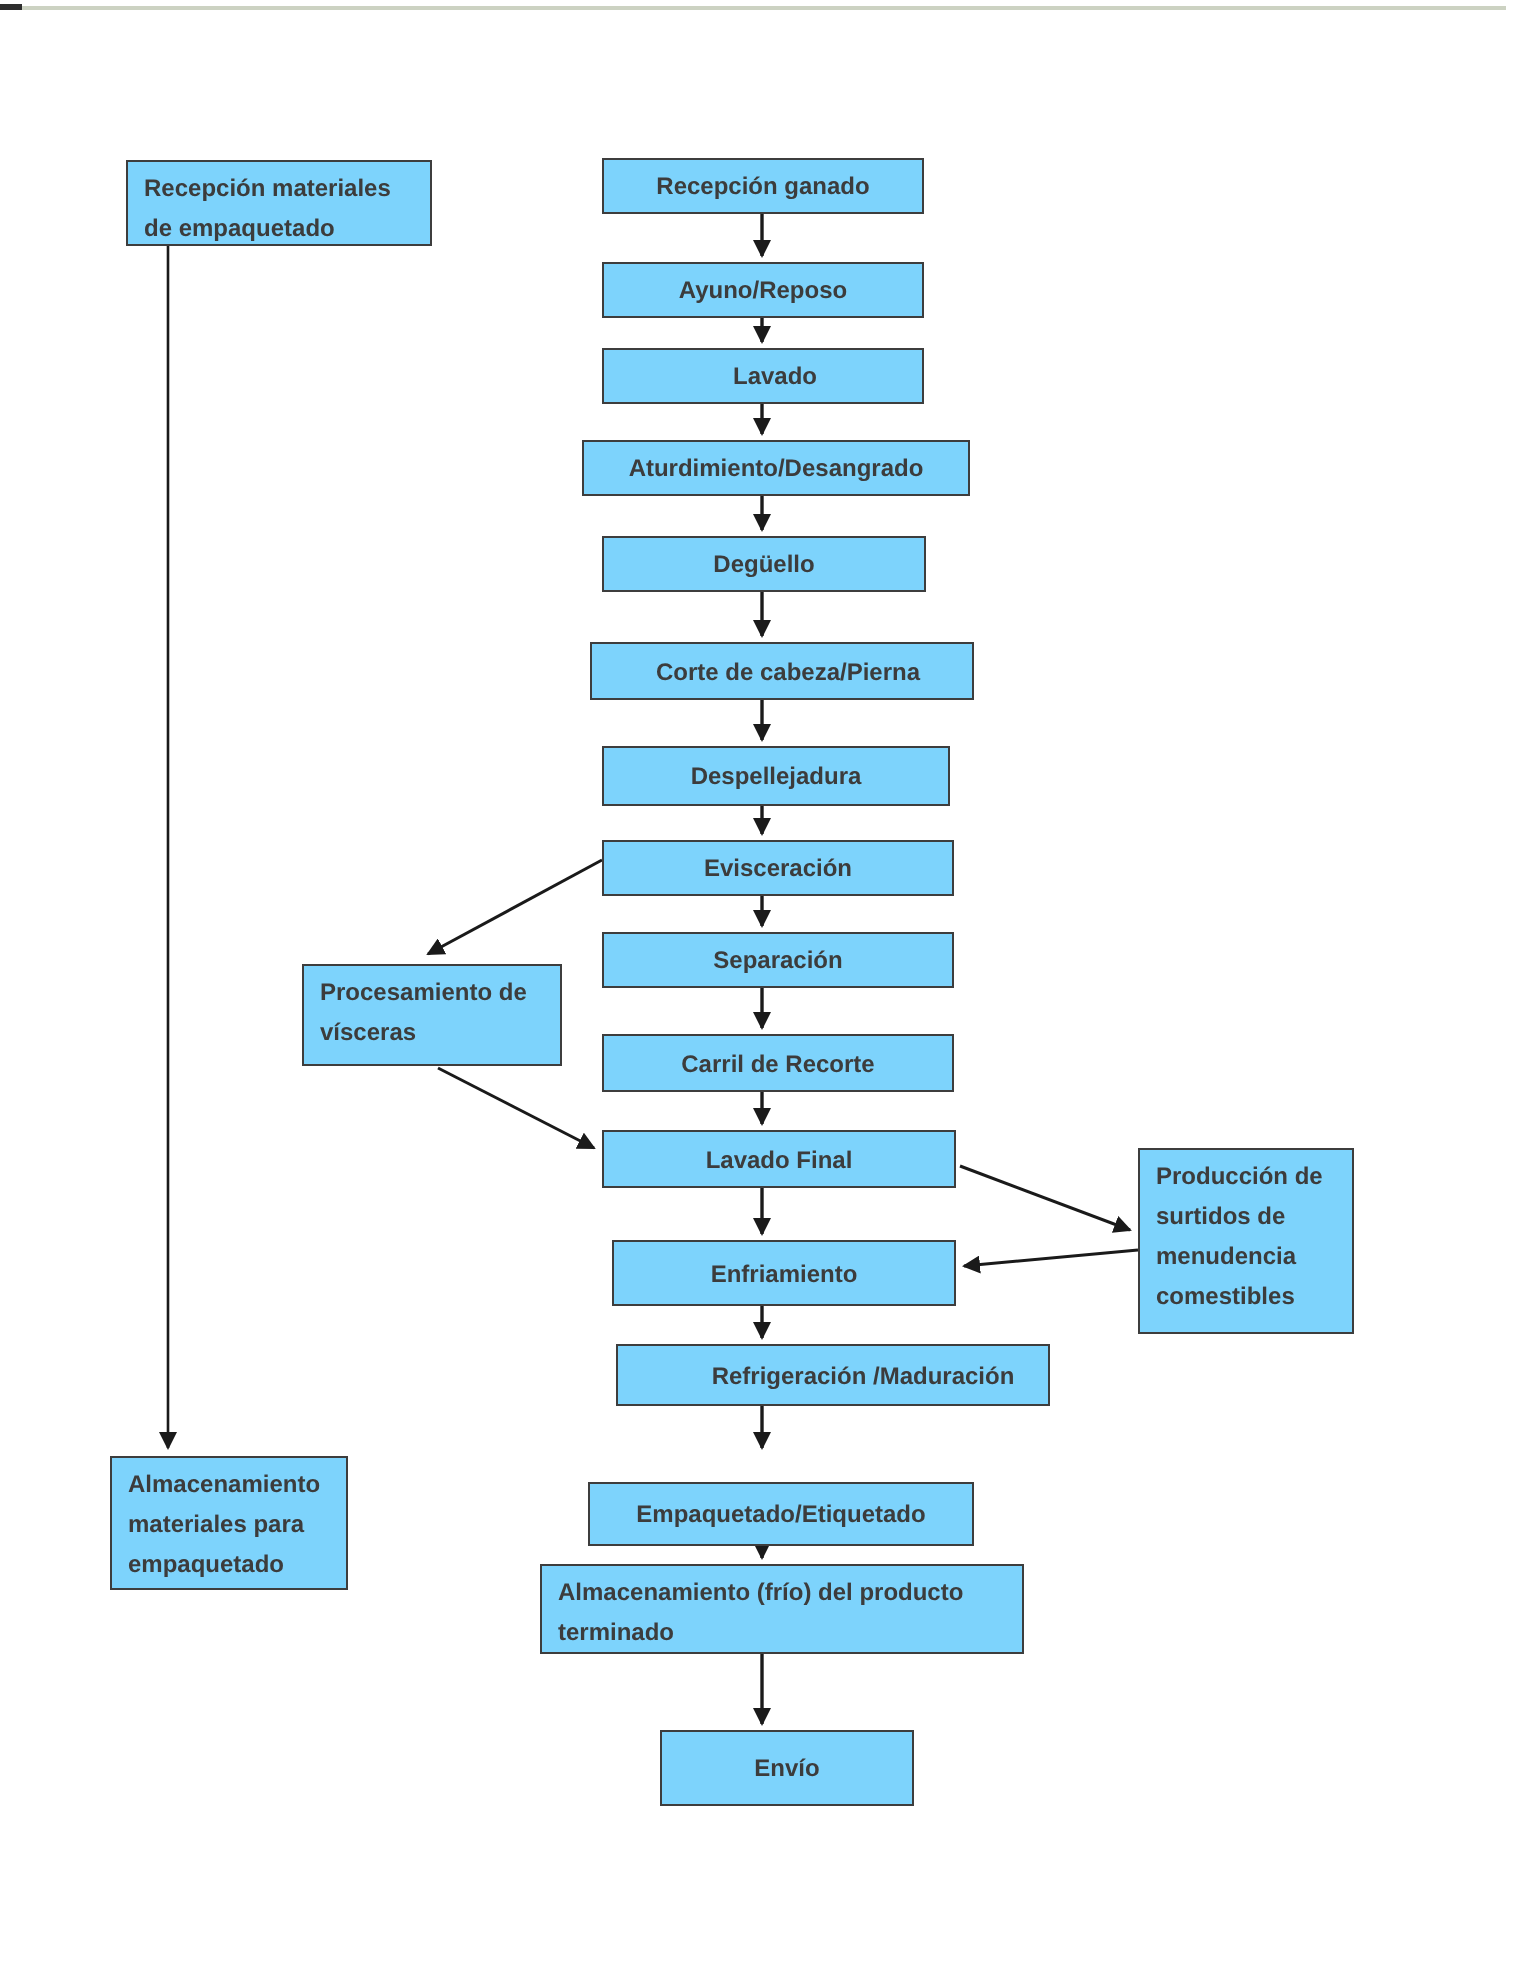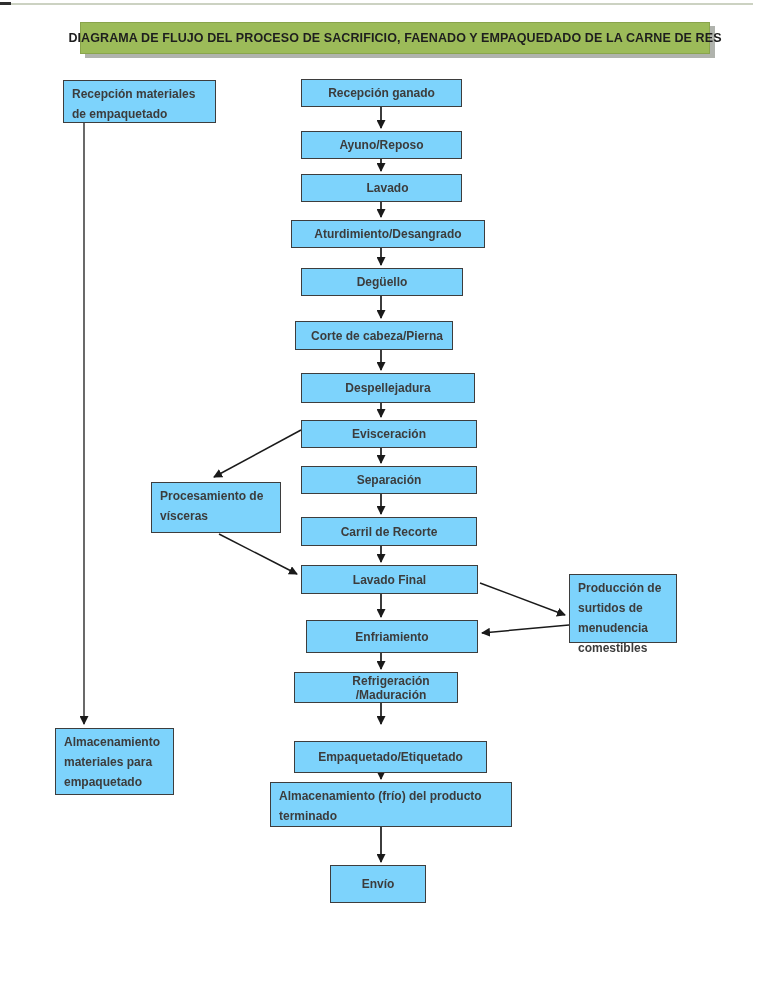--- a/index.html
+++ b/index.html
@@ -28,23 +28,20 @@
   svg.edges{position:absolute;left:0;top:0;width:768px;height:994px;pointer-events:none;}
 </style>
 </head>
 <body>
 
 <div class="page">
 
   <div class="top-rule"></div>
   <div class="top-rule-dark"></div>
 
-  <div class="banner">
-    <span>DIAGRAMA DE FLUJO DEL PROCESO DE SACRIFICIO, FAENADO Y EMPAQUEDADO DE LA CARNE DE RES</span>
-  </div>
 
   <svg class="edges" id="edges-svg" viewBox="0 0 768 994" xmlns="http://www.w3.org/2000/svg">
     <defs>
       <marker id="arrowhead" markerUnits="userSpaceOnUse" markerWidth="9" markerHeight="9" refX="8" refY="4.5" orient="auto">
         <path d="M0,0 L9,4.5 L0,9 z" fill="#1a1a1a"></path>
       </marker>
     </defs>
   <line x1="381" y1="107" x2="381" y2="128" stroke="#1a1a1a" stroke-width="1.7" marker-end="url(#arrowhead)"></line>
       <line x1="381" y1="159" x2="381" y2="171" stroke="#1a1a1a" stroke-width="1.7" marker-end="url(#arrowhead)"></line>
       <line x1="381" y1="202" x2="381" y2="217" stroke="#1a1a1a" stroke-width="1.7" marker-end="url(#arrowhead)"></line>
@@ -68,35 +65,35 @@
     </svg>
 
   <div id="flowchart">
       <div class="node left" style="left: 63px; top: 80px; width: 153px; height: 43px;">Recepción materiales
 de empaquetado</div>
       <div class="node center" style="left: 301px; top: 79px; width: 161px; height: 28px;">Recepción ganado</div>
       <div class="node center" style="left: 301px; top: 131px; width: 161px; height: 28px;">Ayuno/Reposo</div>
       <div class="node center" style="left: 301px; top: 174px; width: 161px; height: 28px; padding-left: 16px;">Lavado</div>
       <div class="node center" style="left: 291px; top: 220px; width: 194px; height: 28px;">Aturdimiento/Desangrado</div>
       <div class="node center" style="left: 301px; top: 268px; width: 162px; height: 28px;">Degüello</div>
-      <div class="node center" style="left: 295px; top: 321px; width: 158px; height: 29px; padding-left: 10px;">Corte de cabeza/Pierna</div>
+      <div class="node center" style="left: 295px; top: 321px; width: 192px; height: 29px; padding-left: 10px;">Corte de cabeza/Pierna</div>
       <div class="node center" style="left: 301px; top: 373px; width: 174px; height: 30px;">Despellejadura</div>
       <div class="node center" style="left: 301px; top: 420px; width: 176px; height: 28px;">Evisceración</div>
       <div class="node center" style="left: 301px; top: 466px; width: 176px; height: 28px;">Separación</div>
       <div class="node center" style="left: 301px; top: 517px; width: 176px; height: 29px;">Carril de Recorte</div>
       <div class="node center" style="left: 301px; top: 565px; width: 177px; height: 29px;">Lavado Final</div>
       <div class="node center" style="left: 306px; top: 620px; width: 172px; height: 33px;">Enfriamiento</div>
-      <div class="node center" style="left: 294px; top: 672px; width: 164px; height: 31px; padding-left: 34px;">Refrigeración /Maduración</div>
+      <div class="node center" style="left: 308px; top: 672px; width: 217px; height: 31px; padding-left: 34px;">Refrigeración /Maduración</div>
       <div class="node center" style="left: 294px; top: 727px; width: 193px; height: 32px; margin-top: 14px;">Empaquetado/Etiquetado</div>
       <div class="node left" style="left: 270px; top: 782px; width: 242px; height: 45px;">Almacenamiento (frío) del producto
 terminado</div>
-      <div class="node center" style="left: 330px; top: 865px; width: 96px; height: 38px;">Envío</div>
+      <div class="node center" style="left: 330px; top: 865px; width: 127px; height: 38px;">Envío</div>
       <div class="node left" style="left: 151px; top: 482px; width: 130px; height: 51px;">Procesamiento de
 vísceras</div>
-      <div class="node left" style="left: 569px; top: 574px; width: 108px; height: 69px;">Producción de
+      <div class="node left" style="left: 569px; top: 574px; width: 108px; height: 93px;">Producción de
 surtidos de
 menudencia
 comestibles</div>
       <div class="node left" style="left: 55px; top: 728px; width: 119px; height: 67px;">Almacenamiento
 materiales para
 empaquetado</div>
     </div>
 
 </div>
 

